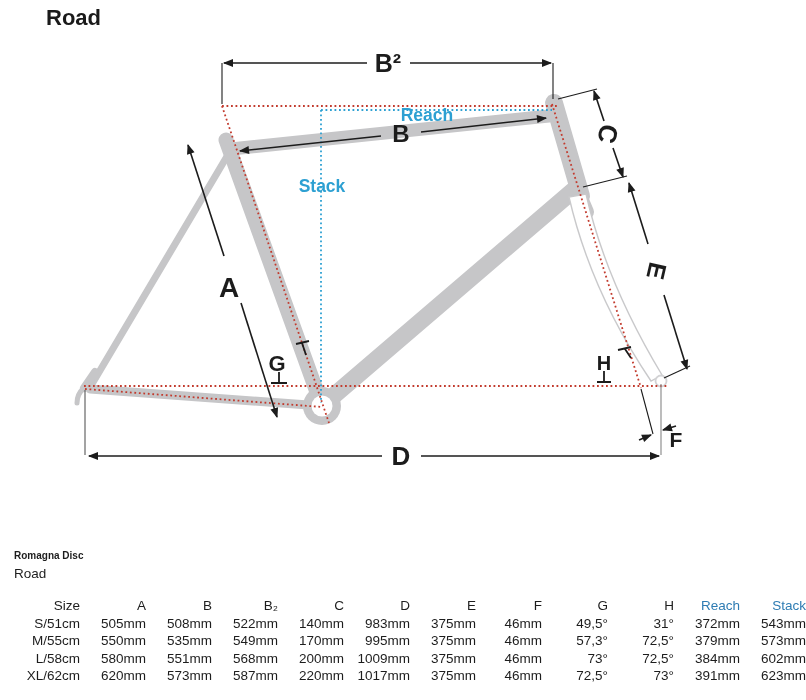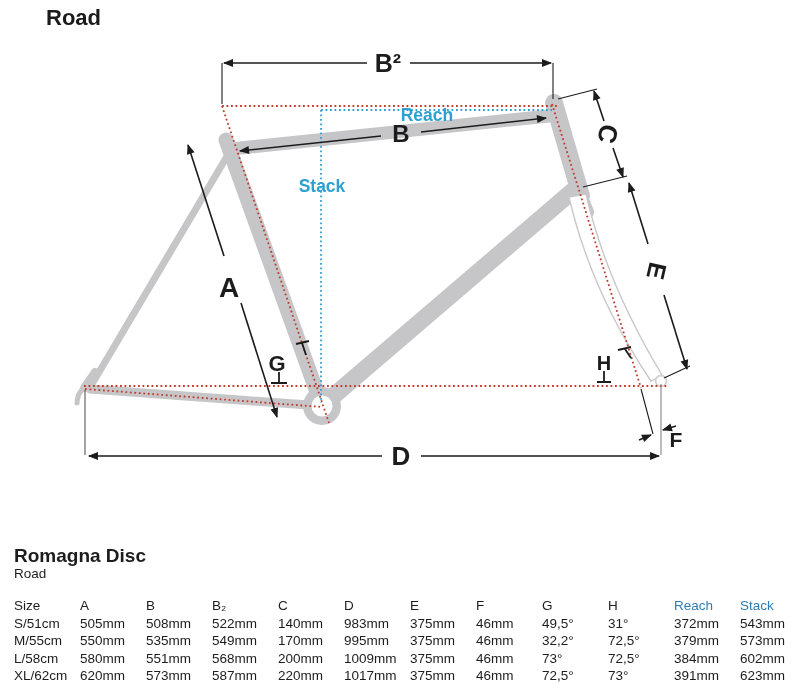--- a/index.html
+++ b/index.html
@@ -1,24 +1,24 @@
 <!DOCTYPE html>
 <html><head>
 <meta charset="utf-8">
 <style>
   html,body{margin:0;padding:0;background:#fff;}
   .page{position:relative;width:806px;height:700px;background:#ffffff;overflow:hidden;
         font-family:"Liberation Sans","DejaVu Sans",sans-serif;padding-left:28px;}
   .title{position:absolute;left:46px;top:5px;font-size:22px;font-weight:bold;color:#1a1a1a;}
   .diagram{position:absolute;left:0;top:0;}
   .product{position:absolute;left:14px;top:547px;color:#1d1d1d;}
-  .product-name{font-size:19px;font-weight:bold;line-height:18px;}
+  .product-name{font-size:10px;font-weight:bold;line-height:18px;}
   .product-cat{font-size:13.5px;line-height:18px;}
   .geo-table{position:absolute;left:14px;top:598px;font-size:13.5px;color:#1d1d1d;}
-  .thead,.trow{display:grid;grid-template-columns:repeat(12,66px);height:17.5px;align-items:baseline;}
+  .thead,.trow{display:grid;grid-template-columns:repeat(12,66px);height:17.5px;align-items:baseline;text-align:right;}
   .hcell{color:#1d1d1d;}
   .hcell.blue{color:#2e7cb3;}
   
   .fr{stroke:#c6c6c8;fill:none;stroke-linecap:round;}
   .dim{stroke:#1c1c1c;stroke-width:1.6;fill:none;}
   .ext{stroke:#1c1c1c;stroke-width:1.1;fill:none;}
   .tick{stroke:#1c1c1c;stroke-width:1.8;fill:none;stroke-linecap:butt;}
   .gr{stroke:#c23b2e;stroke-width:1.8;stroke-dasharray:1.8 2.7;fill:none;}
   .gb{stroke:#2da0d2;stroke-width:1.8;stroke-dasharray:1.8 2.7;fill:none;}
   .biglbl{fill:#1c1c1c;font-weight:bold;}
@@ -143,21 +143,21 @@
     </div>
     <div class="trow">
       <span class="cell">M/55cm</span>
       <span class="cell">550mm</span>
       <span class="cell">535mm</span>
       <span class="cell">549mm</span>
       <span class="cell">170mm</span>
       <span class="cell">995mm</span>
       <span class="cell">375mm</span>
       <span class="cell">46mm</span>
-      <span class="cell">32,2°</span>
+      <span class="cell">57,3°</span>
       <span class="cell">72,5°</span>
       <span class="cell">379mm</span>
       <span class="cell">573mm</span>
     </div>
     <div class="trow">
       <span class="cell">L/58cm</span>
       <span class="cell">580mm</span>
       <span class="cell">551mm</span>
       <span class="cell">568mm</span>
       <span class="cell">200mm</span>

